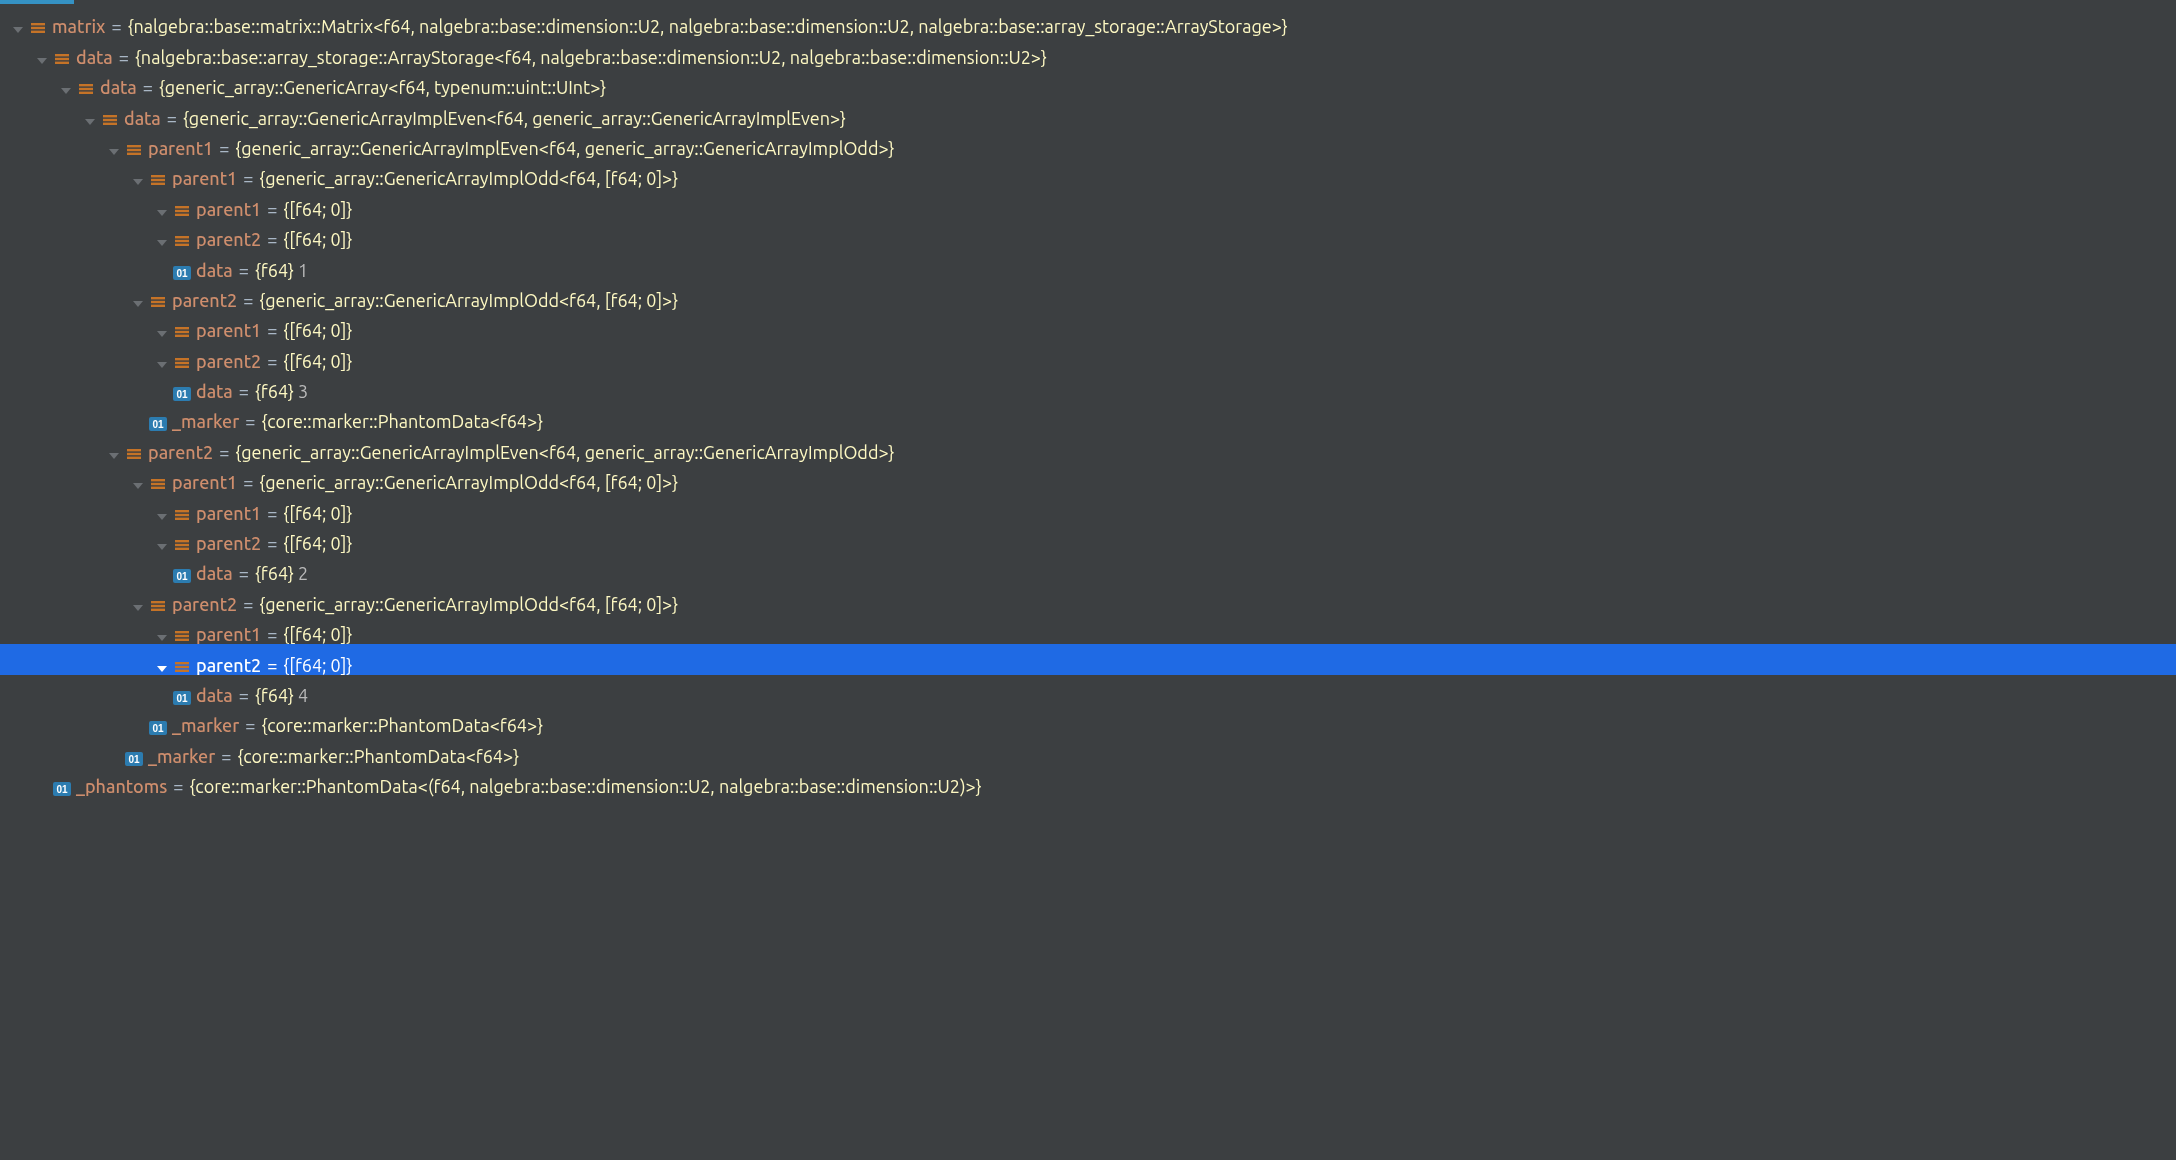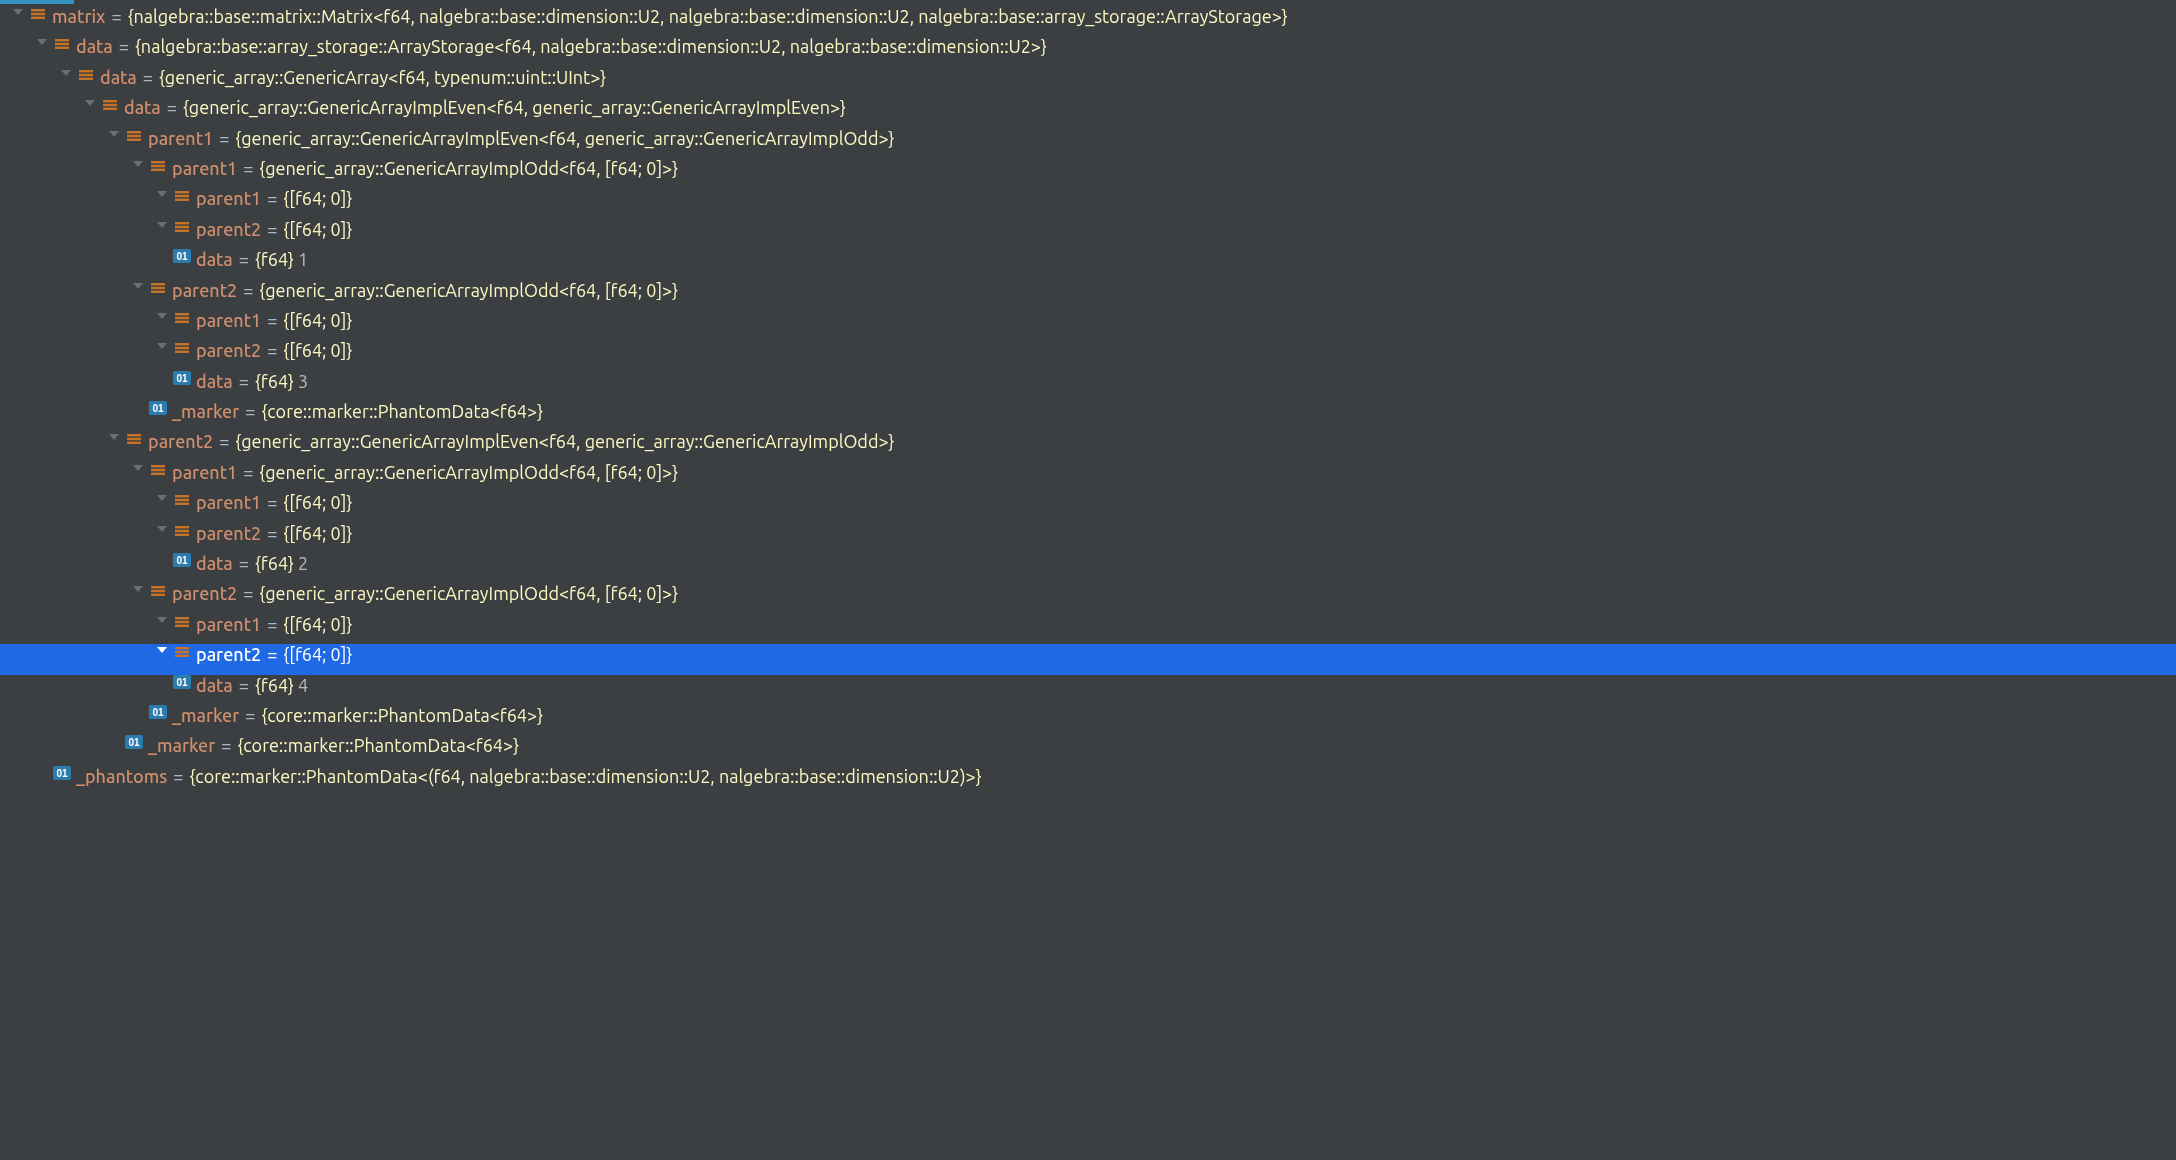--- a/index.html
+++ b/index.html
@@ -11,21 +11,21 @@
     font-family: "Segoe UI", "Ubuntu", "Noto Sans", sans-serif;
     font-size: 18px;
     color: #a9b7c6;
     overflow: hidden;
   }
   .debugger {
     padding-top: 6px;
   }
   .row {
     display: flex;
-    align-items: flex-start;
+    align-items: flex-end;
     height: 30.4px;
     white-space: nowrap;
     cursor: default;
     position: relative;
   }
   .row.selected {
     background: #1f6ae4;
   }
   .row.selected .varname { color: #ffffff; }
   .row.selected .equals { color: #ffffff; }

